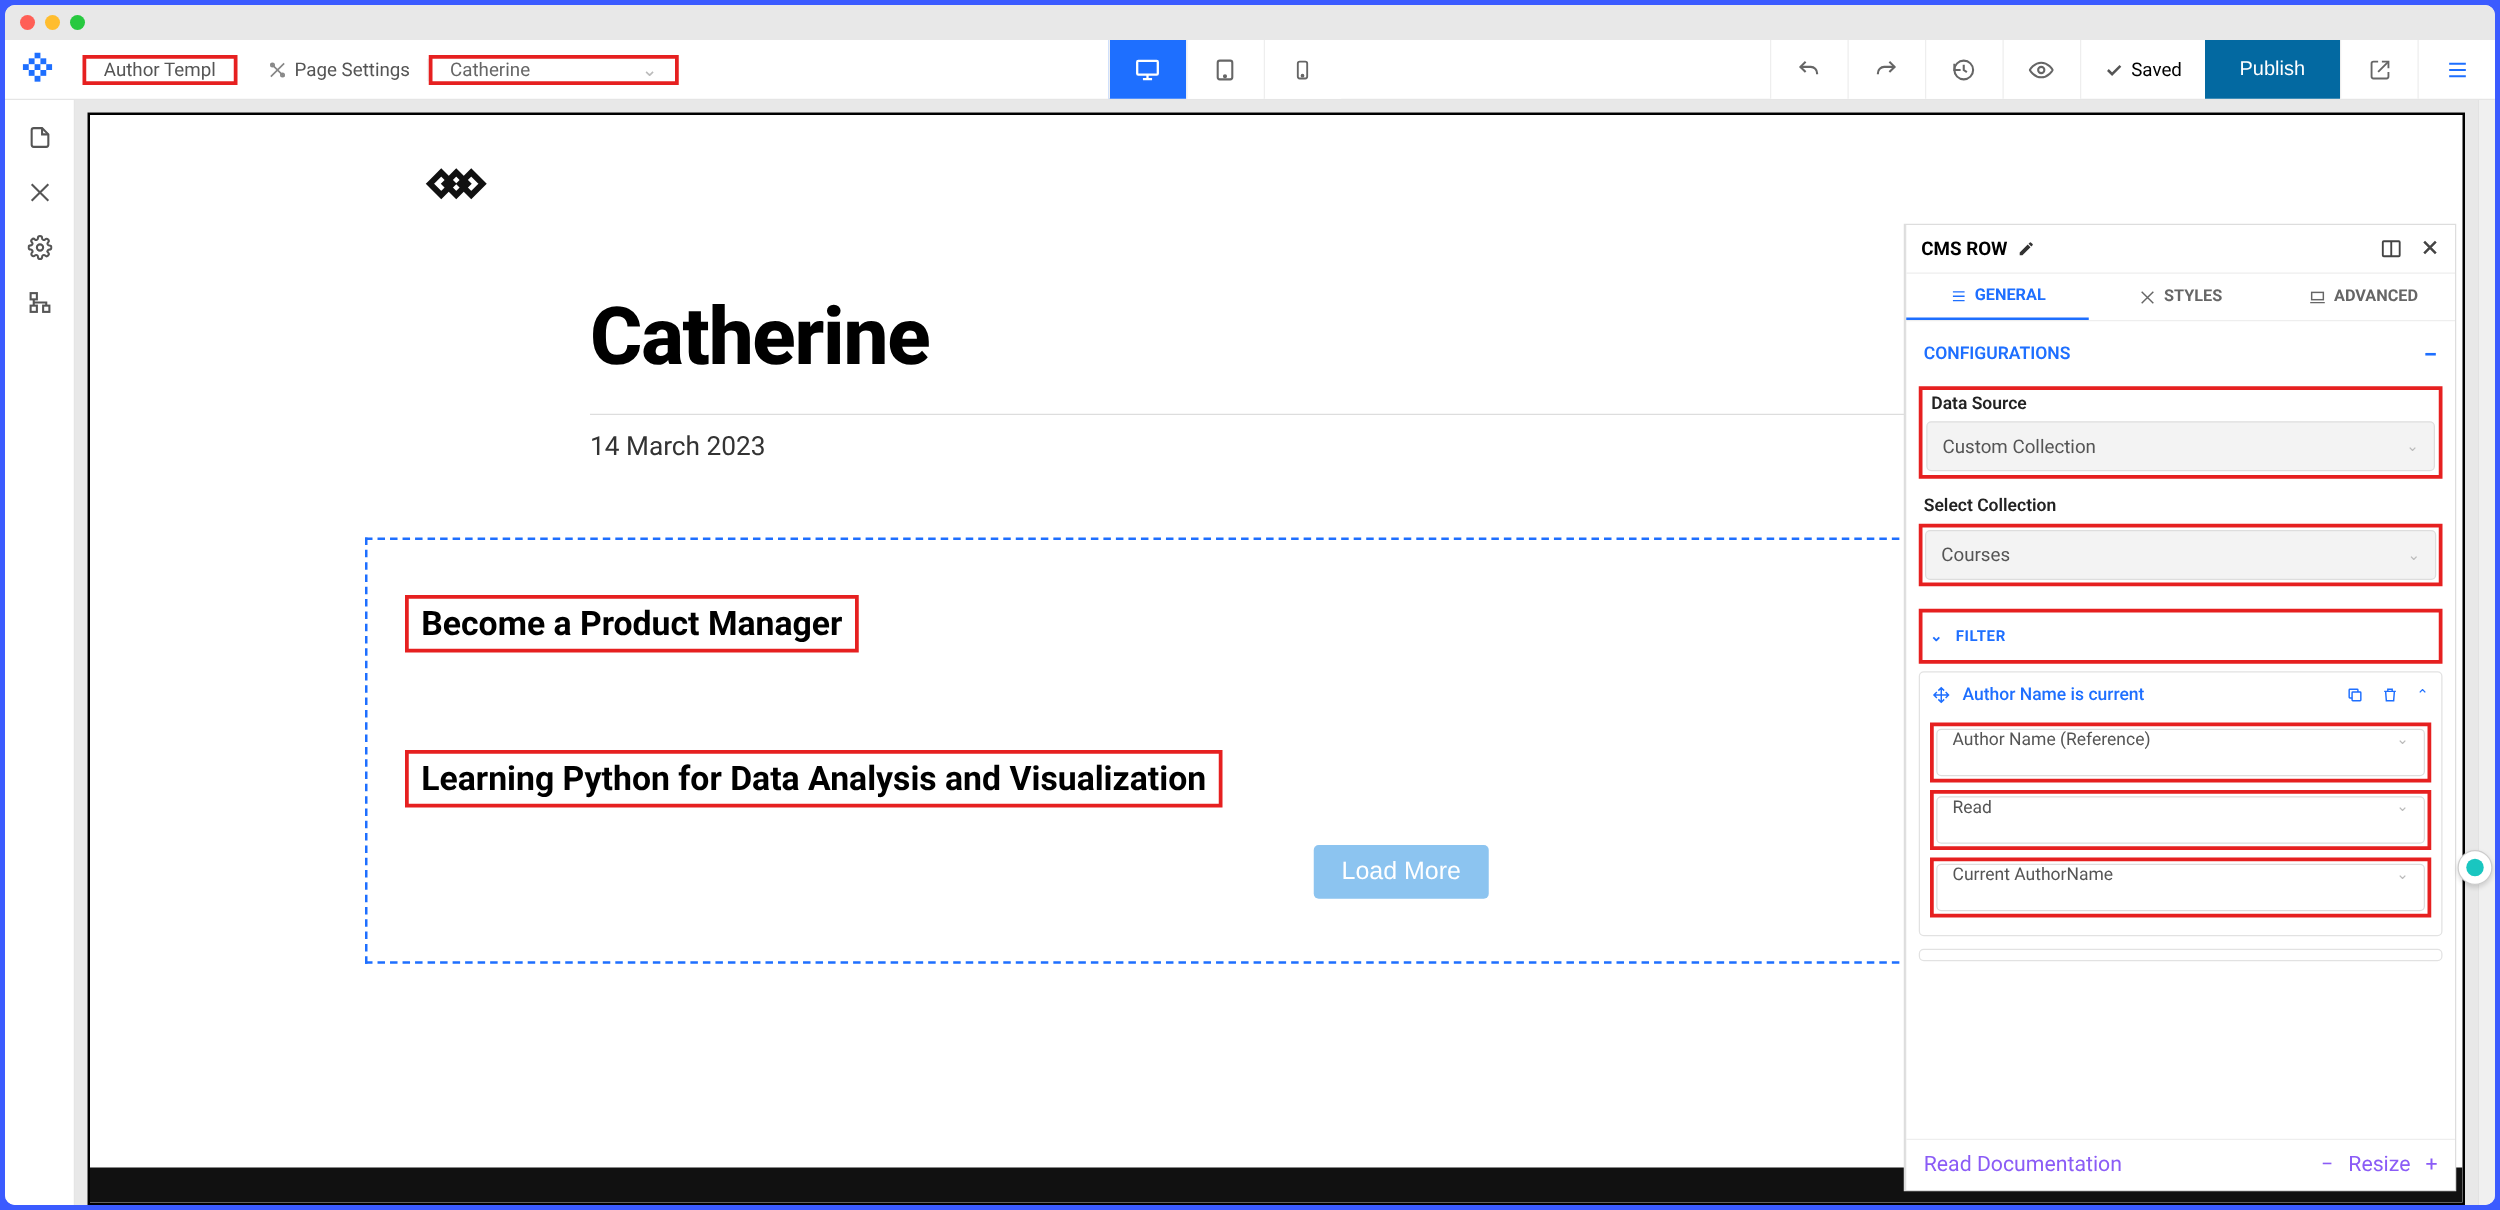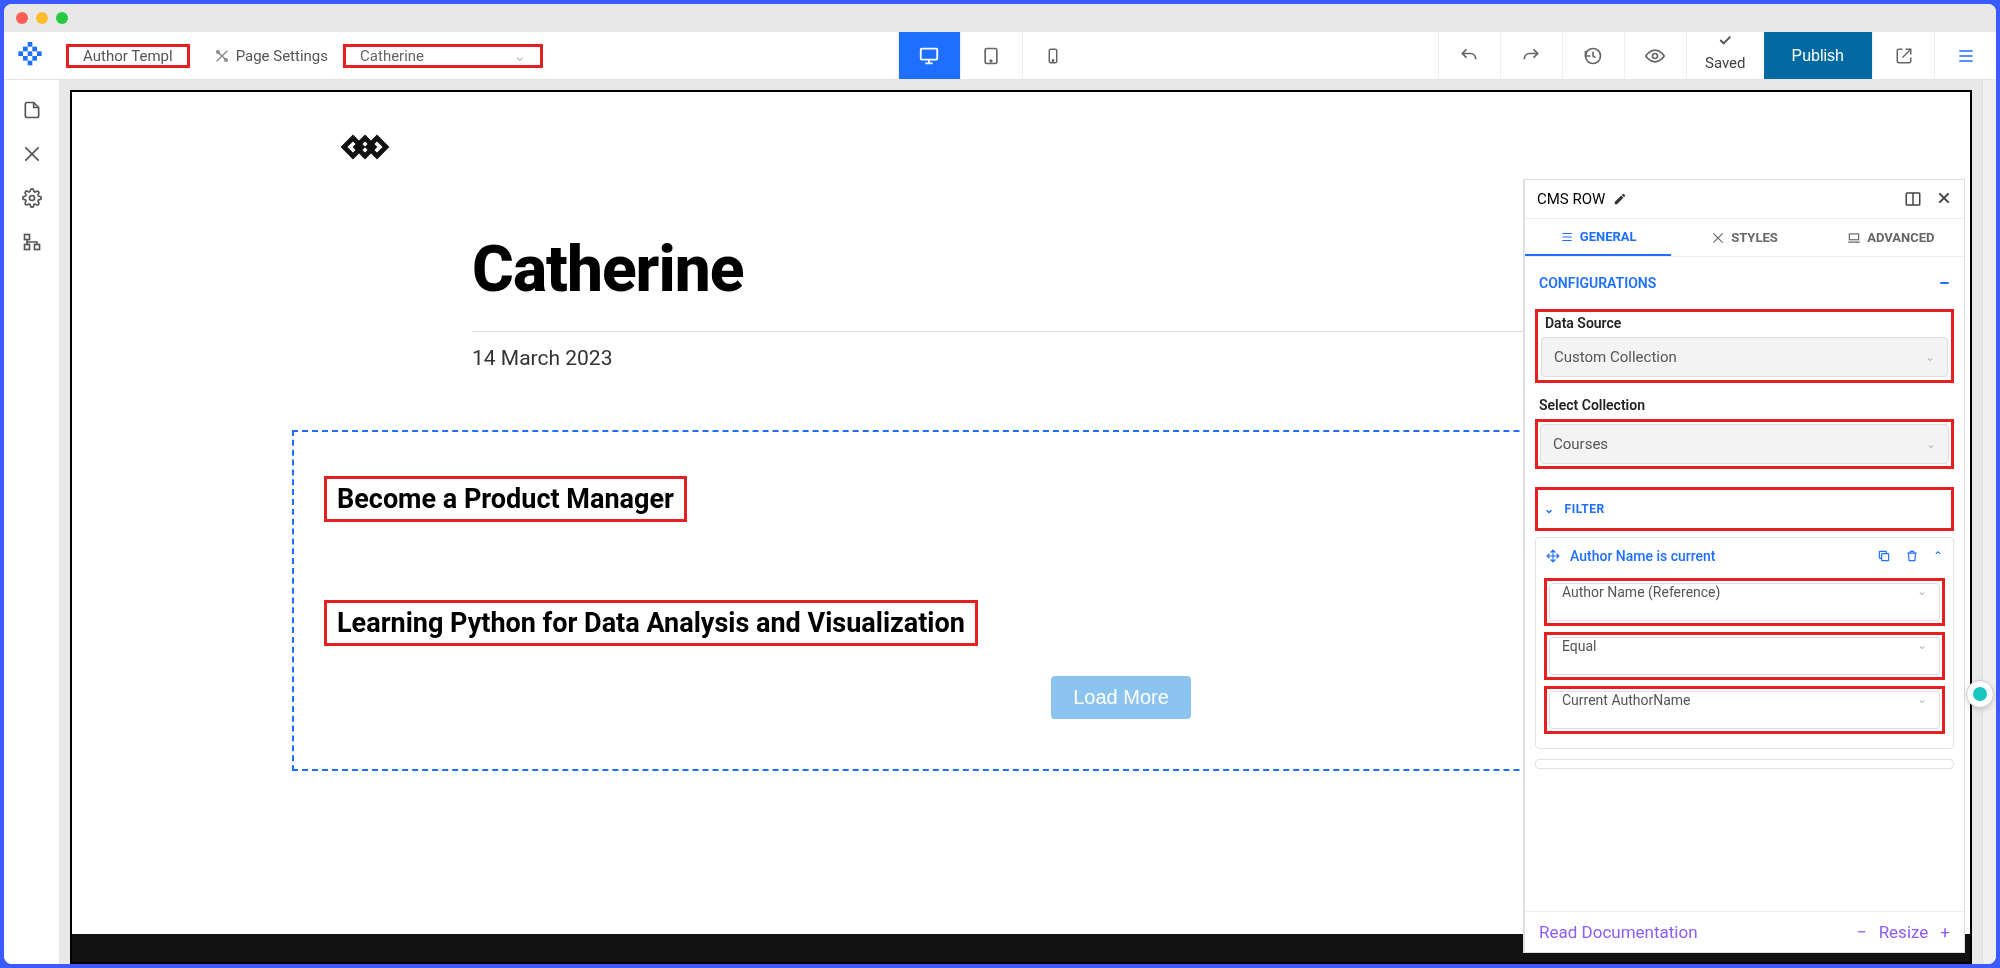--- a/index.html
+++ b/index.html
@@ -57,21 +57,21 @@
   .spacer { flex: 1; }
 
   .device-group, .actions-group, .right-actions {
     display: flex; align-items: center;
   }
   .device-btn, .action-btn {
     width: 62px; height: 100%; display:flex; align-items:center; justify-content:center;
     border-left:1px solid #eee; color:#666; cursor:pointer; background:#fff;
   }
   .device-btn.active { background:#1e6fff; color:#fff; }
-  .saved { display:flex; align-items:center; gap:6px; padding:0 18px; color:#404040; font-size:15px; border-left:1px solid #eee;flex-direction:column;}
+  .saved { display:flex; align-items:center; gap:6px; padding:0 18px; color:#000000; font-size:15px; border-left:1px solid #eee;}
   .publish-btn {
     background:#0369a1; color:#fff; padding:0 28px; display:flex; align-items:center;
     font-size:16px; cursor:pointer; border:none; height:100%;
   }
   .right-icon-btn {
     width:62px; display:flex; align-items:center; justify-content:center;
     color:#666; border-left:1px solid #eee; cursor:pointer;
   }
 
   .body-row { display:flex; flex:1; min-height:0; }
@@ -128,21 +128,21 @@
   .side-panel {
     width:440px; background:#fff; border-left:1px solid #e0e0e0;
     display:flex; flex-direction:column; font-size:14px;
     position:absolute; right:18px; top:100px; bottom:12px;
     box-shadow: 0 0 0 1px #ddd;
   }
   .sp-header {
     display:flex; align-items:center; justify-content:space-between;
     padding:10px 12px; border-bottom:1px solid #eee;
   }
-  .sp-title { font-weight:400; font-size:15px; display:flex; align-items:center; gap:8px;}
+  .sp-title { font-weight:700; font-size:15px; display:flex; align-items:center; gap:8px;}
   .sp-header-icons { display:flex; gap:14px; color:#444; }
   .sp-tabs { display:flex; border-bottom:1px solid #eee; }
   .sp-tab {
     flex:1; text-align:center; padding:10px 0; font-size:13px; font-weight:700;
     color:#666; cursor:pointer; display:flex; align-items:center; justify-content:center; gap:6px;
   }
   .sp-tab.active { color:#1e6fff; border-bottom:2px solid #1e6fff; }
   .sp-section-head {
     display:flex; justify-content:space-between; align-items:center;
     padding:14px 14px 8px 14px; color:#1e6fff; font-weight:600; font-size:14px;
@@ -474,21 +474,21 @@
             </div>
 
             <div class="hl-wrap-tight">
               <div class="fr-select">
                 <span>Author Name (Reference)</span>
                 <span class="chev">⌄</span>
               </div>
             </div>
             <div class="hl-wrap-tight">
               <div class="fr-select">
-                <span>Equal</span>
+                <span>Read</span>
                 <span class="chev">⌄</span>
               </div>
             </div>
             <div class="hl-wrap-tight">
               <div class="fr-select">
                 <span>Current AuthorName</span>
                 <span class="chev">⌄</span>
               </div>
             </div>
           </div>

